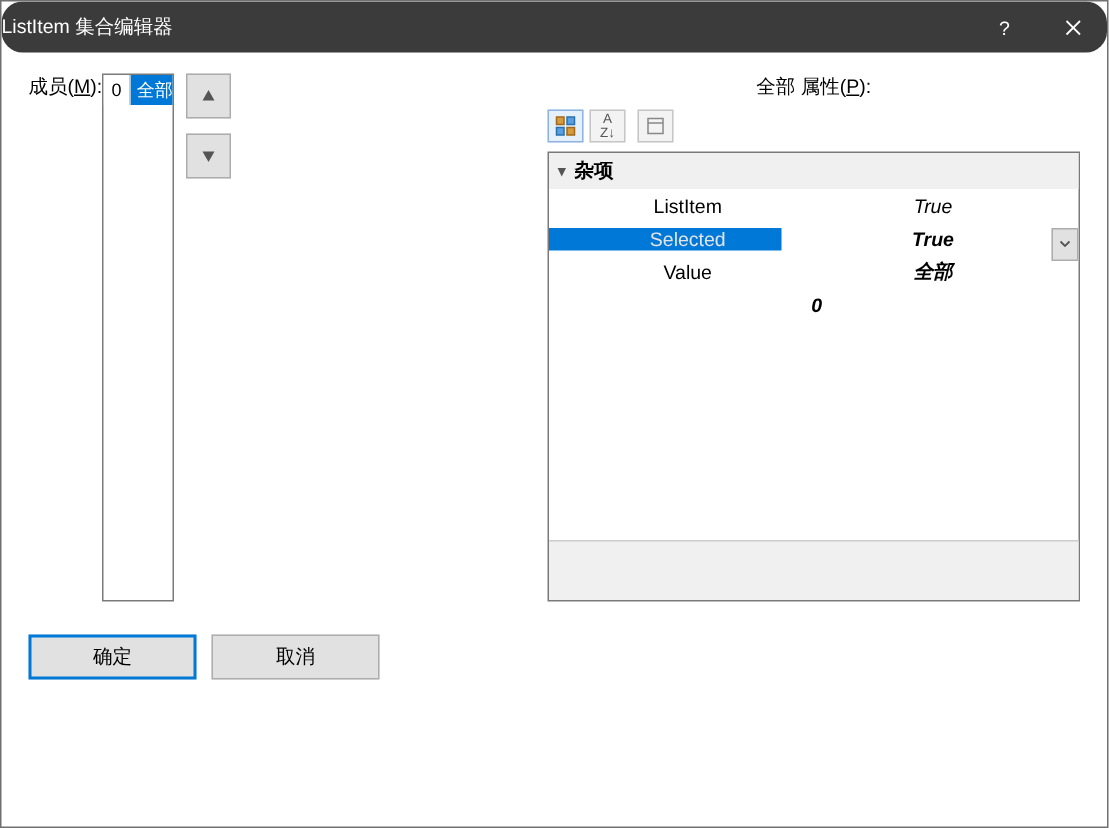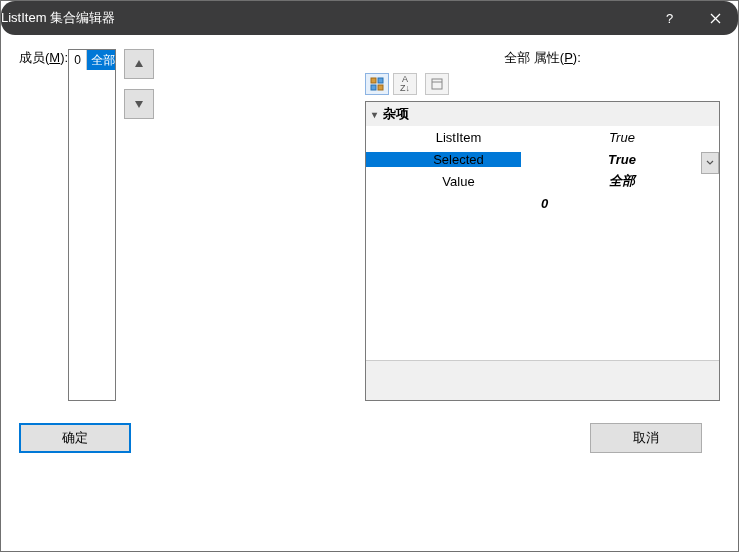--- a/index.html
+++ b/index.html
@@ -167,21 +167,21 @@
     width: 155px;
     padding-left: 30px;
   }
   .prop-val {
     flex: 1;
     padding-left: 4px;
     font-style: italic;
   }
   .prop-row.selected .prop-name {
     background: #0078d7;
-    color: #000000;
+    color: #e5e5e5;
   }
   .prop-row.selected .prop-val {
     font-weight: bold;
     position: relative;
   }
   .prop-row .bold { font-weight: bold; }
   .dd-btn {
     position: absolute;
     right: 0;
     top: 0;
@@ -200,23 +200,23 @@
     border-top: 1px solid #ccc;
     background: #f0f0f0;
     margin-top: auto;
     position: absolute;
     bottom: 0;
     left: 0;
     right: 0;
   }
   .footer {
     display: flex;
-    justify-content: space-between;
+    justify-content: flex-start;
     gap: 10px;
-    padding: 12px 36px 16px 18px;
+    padding: 12px 18px 16px 18px;
   }
   .footer .dlg-btn {
     width: 112px;
     height: 30px;
     background: #e1e1e1;
     border: 1px solid #adadad;
     display: flex;
     align-items: center;
     justify-content: center;
     font-size: 13px;

